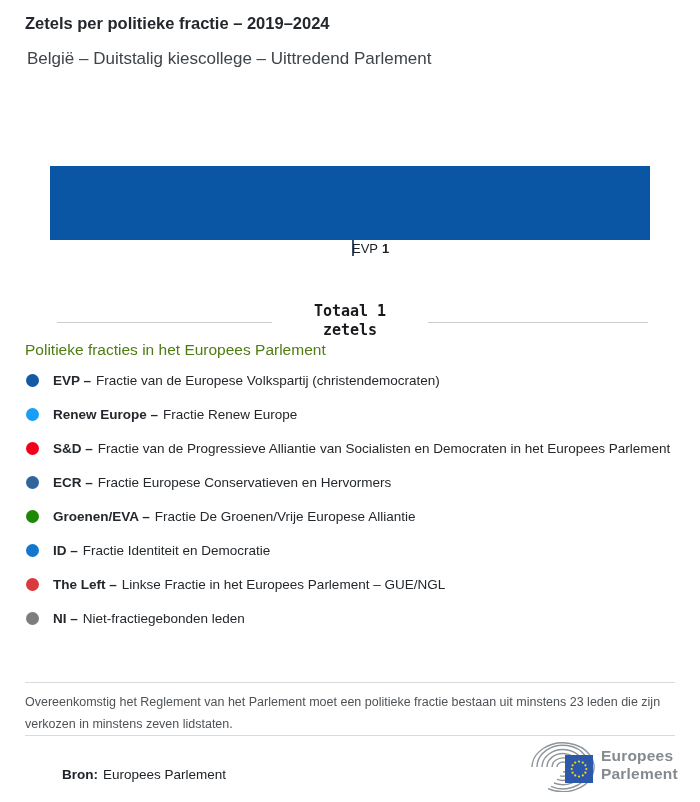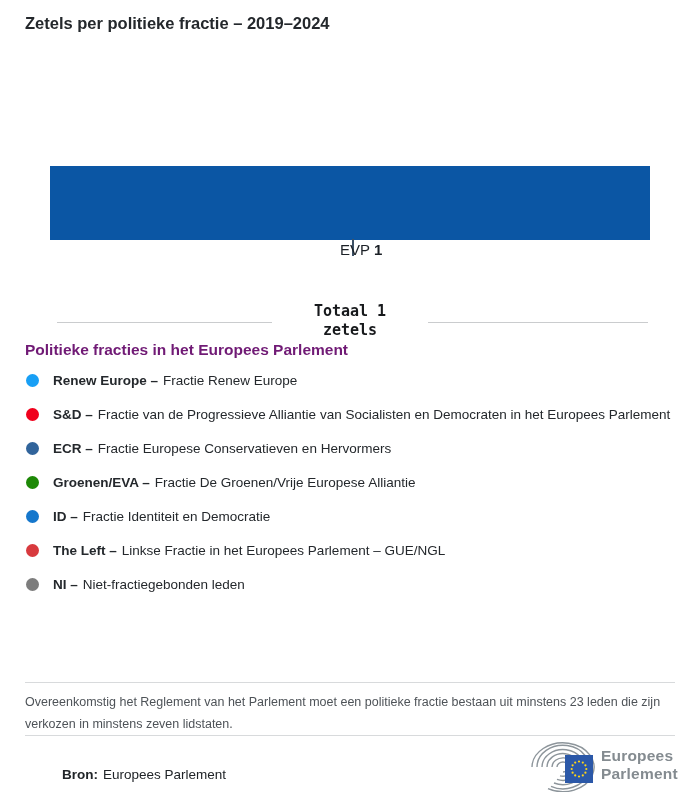--- a/index.html
+++ b/index.html
@@ -20,36 +20,36 @@
     font-size:17px;font-weight:400;color:#3f4449;
   }
   .bar{
     position:absolute;left:50px;top:166px;width:600px;height:74px;
   }
   .tick-line{
     position:absolute;left:352px;top:239px;width:2px;height:17px;
     background:#3d5166;
   }
   .tick-label{
-    position:absolute;left:340px;top:241px;
-    font-size:15px;color:#1b2026;white-space:nowrap;text-align:center;
+    position:absolute;left:352px;top:241px;
+    font-size:13px;color:#1b2026;white-space:nowrap;text-align:center;
   }
   .tick-label .val{font-weight:700;margin-left:4px;}
   .total{
     position:absolute;left:0;top:302px;width:700px;
     text-align:center;
     font-family:"DejaVu Sans Mono", monospace;
     font-weight:700;font-size:15px;line-height:19px;color:#17191c;
   }
   .rule{position:absolute;height:1px;background:#caccce;}
   .rule-left{left:57px;top:322px;width:215px;}
   .rule-right{left:428px;top:322px;width:220px;}
   .legend-heading{
     position:absolute;left:25px;top:341px;
-    font-size:15.5px;font-weight:700;color:#701a75;
+    font-size:15.5px;font-weight:400;color:#4d7c0f;
   }
   .legend{
     position:absolute;left:25px;top:372px;width:650px;
   }
   .legend-row{
     display:flex;align-items:flex-start;margin-bottom:16px;
     font-size:13.5px;line-height:18px;color:#24282c;
   }
   .dot{
     flex:none;width:13px;height:13px;border-radius:50%;
@@ -74,38 +74,43 @@
     font-size:15.5px;font-weight:700;color:#848b90;line-height:18px;
     letter-spacing:0.2px;
   }
 </style>
 </head>
 <body>
 
 <div class="page">
 
   <div class="title">Zetels per politieke fractie – 2019–2024</div>
+  <div class="subtitle">België – Duitstalig kiescollege – Uittredend Parlement</div>
 
   <div class="bar" style="background-color: rgb(11, 86, 164);"></div>
 
   <div class="tick-line"></div>
   <div class="tick-label">
     <span>EVP</span><span class="val">1</span>
   </div>
 
   <div class="total">
     <div>Totaal 1</div>
     <div>zetels</div>
   </div>
   <div class="rule rule-left"></div>
   <div class="rule rule-right"></div>
 
   <div class="legend-heading">Politieke fracties in het Europees Parlement</div>
 
   <div class="legend">
+    <div class="legend-row">
+      <span class="dot" style="background-color: rgb(21, 88, 164);"></span>
+      <span><span class="abbr">EVP –</span><span>Fractie van de Europese Volkspartij (christendemocraten)</span></span>
+    </div>
     <div class="legend-row">
       <span class="dot" style="background-color: rgb(24, 159, 245);"></span>
       <span><span class="abbr">Renew Europe –</span><span>Fractie Renew Europe</span></span>
     </div>
     <div class="legend-row">
       <span class="dot" style="background-color: rgb(240, 0, 28);"></span>
       <span><span class="abbr">S&amp;D –</span><span>Fractie van de Progressieve Alliantie van Socialisten en Democraten in het Europees Parlement</span></span>
     </div>
     <div class="legend-row">
       <span class="dot" style="background-color: rgb(49, 100, 155);"></span>

